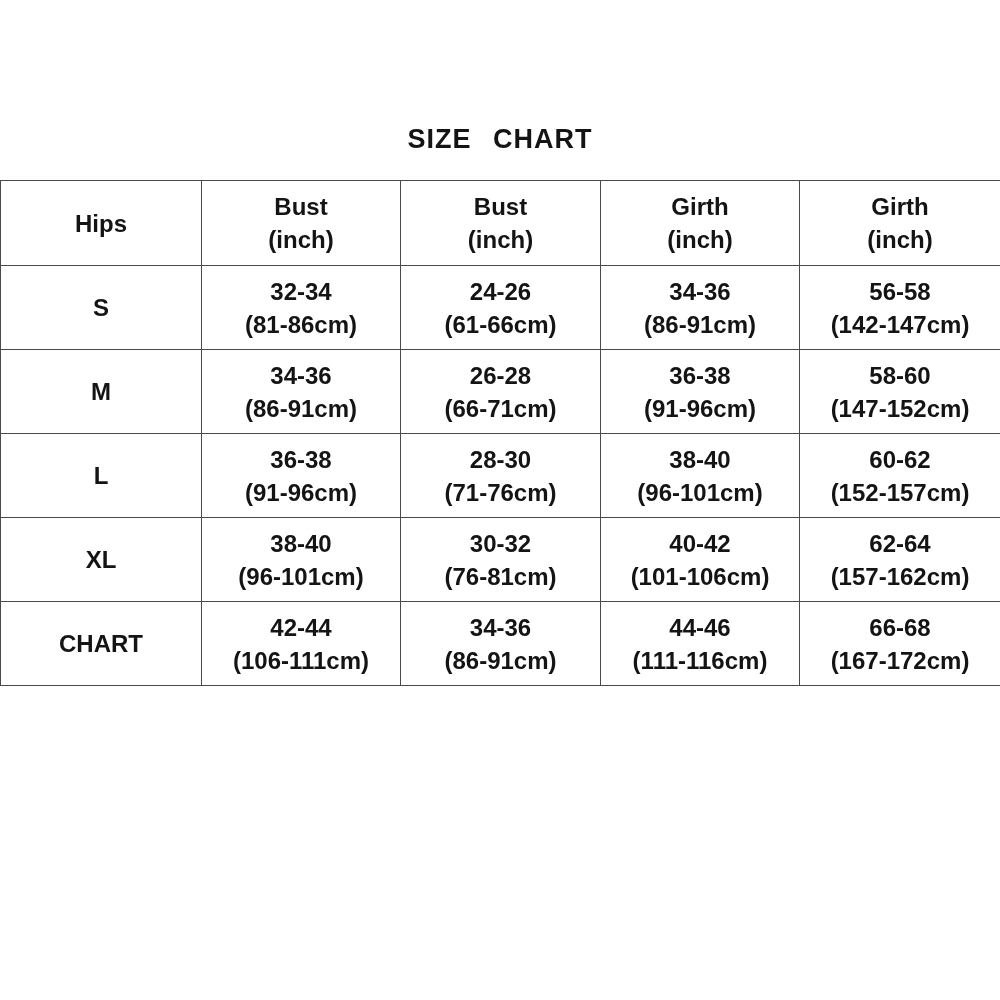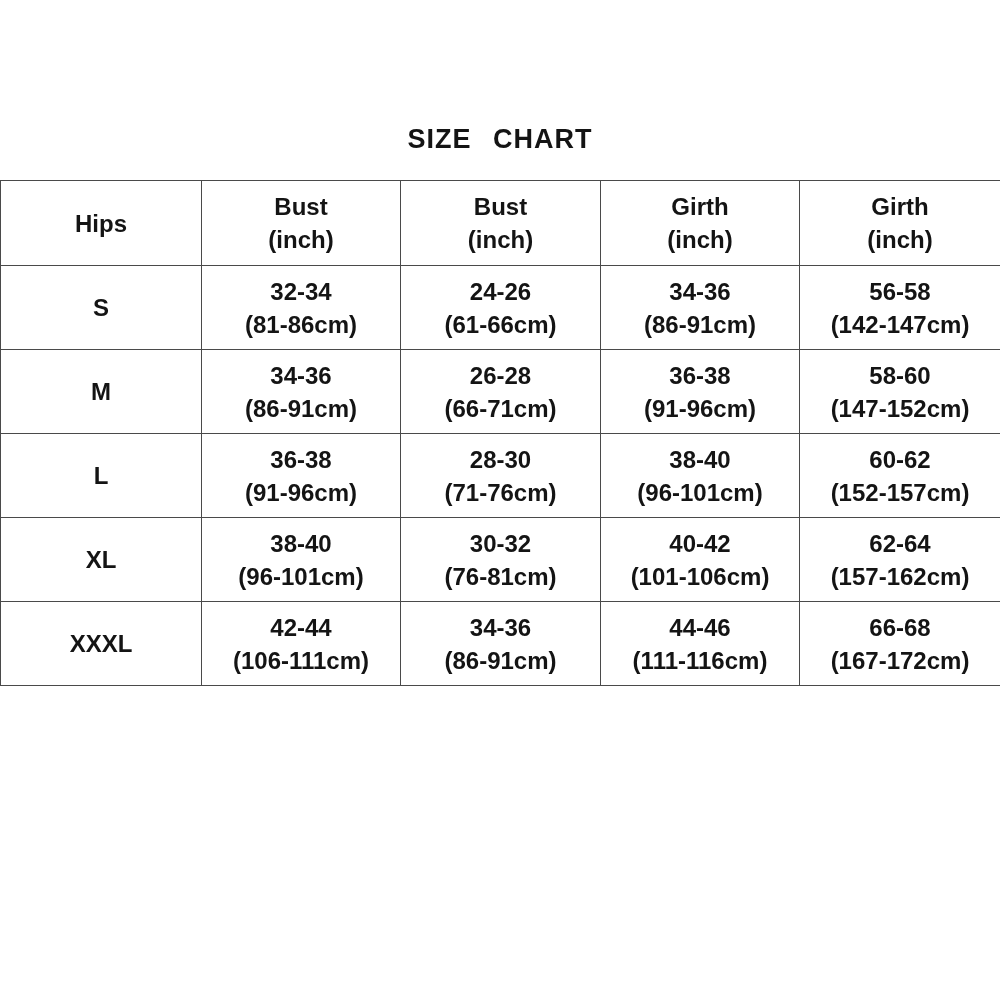--- a/index.html
+++ b/index.html
@@ -164,21 +164,21 @@
         <td>
           <div class="cell-line">40-42</div>
           <div class="unit-line">(101-106cm)</div>
         </td>
         <td>
           <div class="cell-line">62-64</div>
           <div class="unit-line">(157-162cm)</div>
         </td>
       </tr>
       <tr>
-        <td>XXXL</td>
+        <td>CHART</td>
         <td>
           <div class="cell-line">42-44</div>
           <div class="unit-line">(106-111cm)</div>
         </td>
         <td>
           <div class="cell-line">34-36</div>
           <div class="unit-line">(86-91cm)</div>
         </td>
         <td>
           <div class="cell-line">44-46</div>

